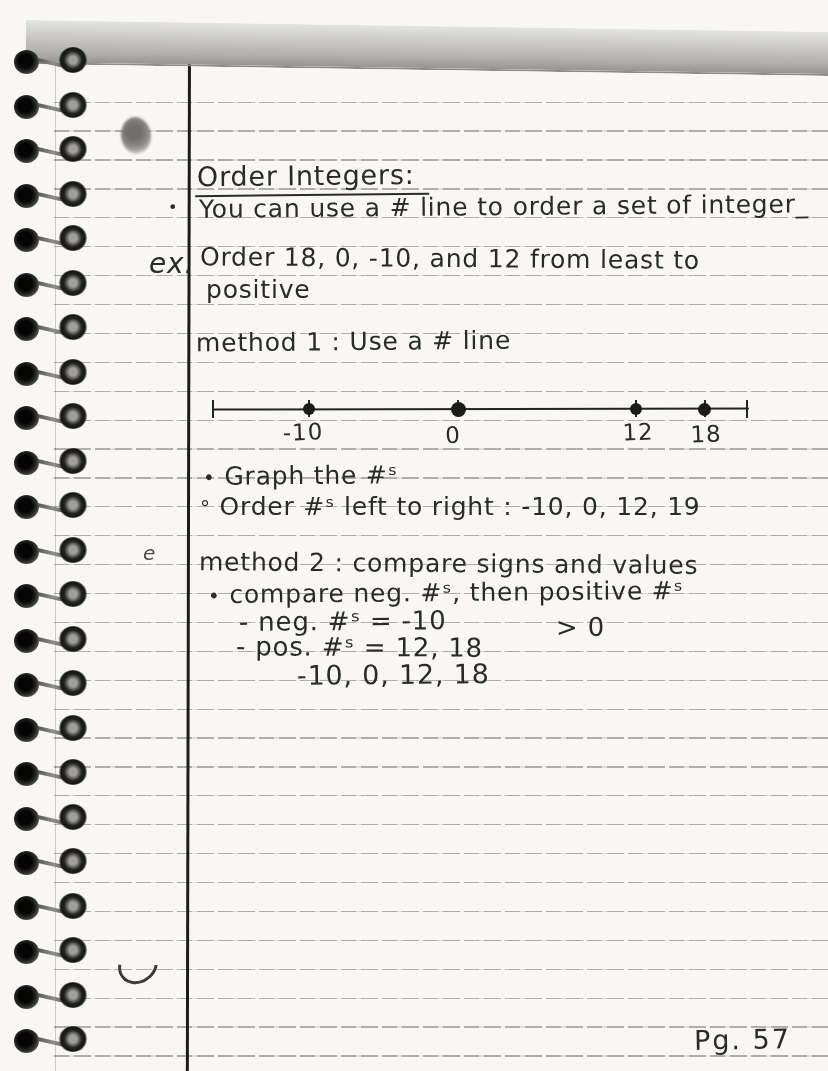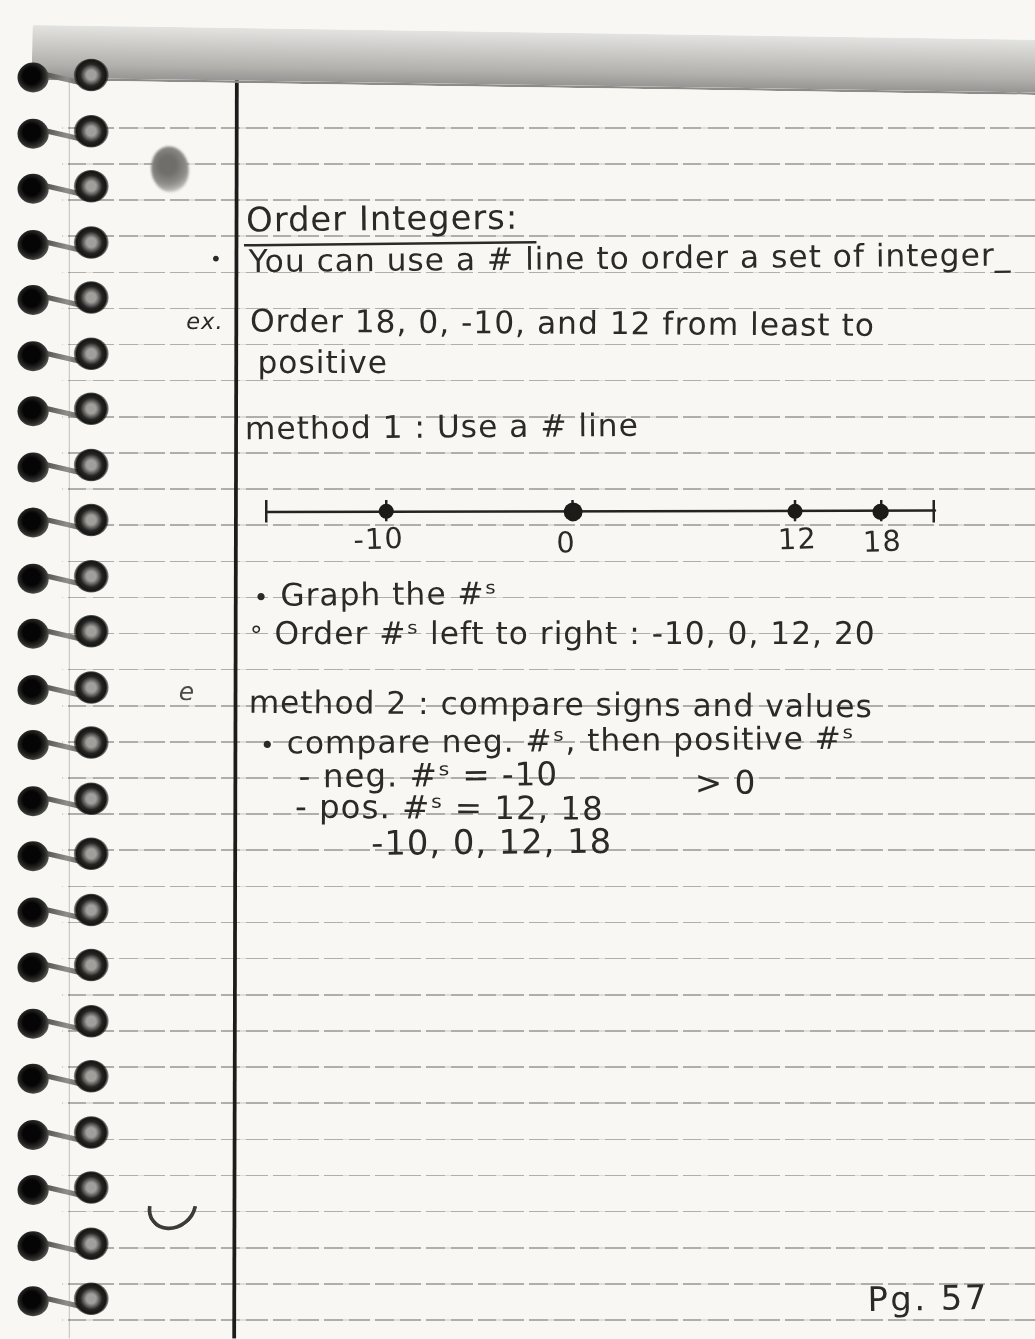--- a/index.html
+++ b/index.html
@@ -43,21 +43,21 @@
   
   .crescent{position:absolute;left:117px;top:947px;width:36px;height:30px;border-radius:50%;
     border:3px solid transparent;border-bottom-color:#3c3b38;border-left-color:#3c3b38;
     transform:rotate(-38deg);z-index:2;}
   
   .content{position:absolute;inset:0;z-index:5;color:#2a2a27;}
   .hw{position:absolute;white-space:nowrap;font-size:25px;letter-spacing:0.8px;color:#2a2a27;}
   .tilt-a{transform:rotate(-0.5deg);}
   .tilt-b{transform:rotate(0.4deg);}
   .title{font-size:27px;border-bottom:2.5px solid #2a2a27;padding:0 14px 3px 2px;transform:rotate(-0.6deg);}
-  .ex{font-style:italic;font-size:18px;}
+  .ex{font-style:italic;font-size:28px;}
   .bullet{font-size:20px;}
   .pagenum{font-size:27px;letter-spacing:2px;transform:rotate(-1deg);}
   .stray-e{font-size:20px;font-style:italic;color:#4a4a47;}
   .margin-bullet{font-size:16px;}
   
   .numline{position:absolute;left:212px;top:398px;width:537px;height:52px;}
   .numline .axis{position:absolute;left:0;top:10px;width:100%;height:2.4px;background:#232321;border-radius:2px;transform:rotate(-0.12deg);}
   .numline .endtick{position:absolute;top:2px;width:2.4px;height:18px;background:#232321;}
   .numline .pt-tick{position:absolute;top:2px;width:2.4px;height:17px;background:#232321;}
   .numline .dot{position:absolute;border-radius:50%;background:#1b1b19;}
@@ -223,21 +223,21 @@
       <div class="pt-tick" style="left:423px;"></div>
       <div class="dot" style="left:418px;top:5px;width:12px;height:12px;"></div>
       <span class="lbl" style="left:426px;">12</span>
 
       <div class="pt-tick" style="left:492px;"></div>
       <div class="dot" style="left:486px;top:5px;width:13px;height:13px;"></div>
       <span class="lbl" style="left:494px;top:23px;">18</span>
     </div>
 
     <span class="hw tilt-a" style="left:203px;top:461px;"><span class="bullet">•</span> <span>Graph the #ˢ</span></span>
-    <span class="hw" style="left:200px;top:492px;"><span class="bullet">°</span> <span>Order #ˢ left to right : -10, 0, 12, 20</span></span>
+    <span class="hw" style="left:200px;top:492px;"><span class="bullet">°</span> <span>Order #ˢ left to right : -10, 0, 12, 19</span></span>
 
     <span class="hw stray-e" style="left:143px;top:541px;">e</span>
 
     <span class="hw tilt-b" style="left:199px;top:549px;">method 2 : compare signs and values</span>
     <span class="hw tilt-a" style="left:208px;top:578px;"><span class="bullet">•</span> <span>compare neg. #ˢ, then positive #ˢ</span></span>
     <span class="hw tilt-a" style="left:239px;top:606px;font-size:26px;">- neg. #ˢ = -10</span>
     <span class="hw tilt-a" style="left:556px;top:612px;font-size:26px;">&gt; 0</span>
     <span class="hw tilt-b" style="left:236px;top:632px;font-size:26px;">- pos. #ˢ = 12, 18</span>
     <span class="hw tilt-a" style="left:297px;top:659px;font-size:27px;">-10, 0, 12, 18</span>
 

